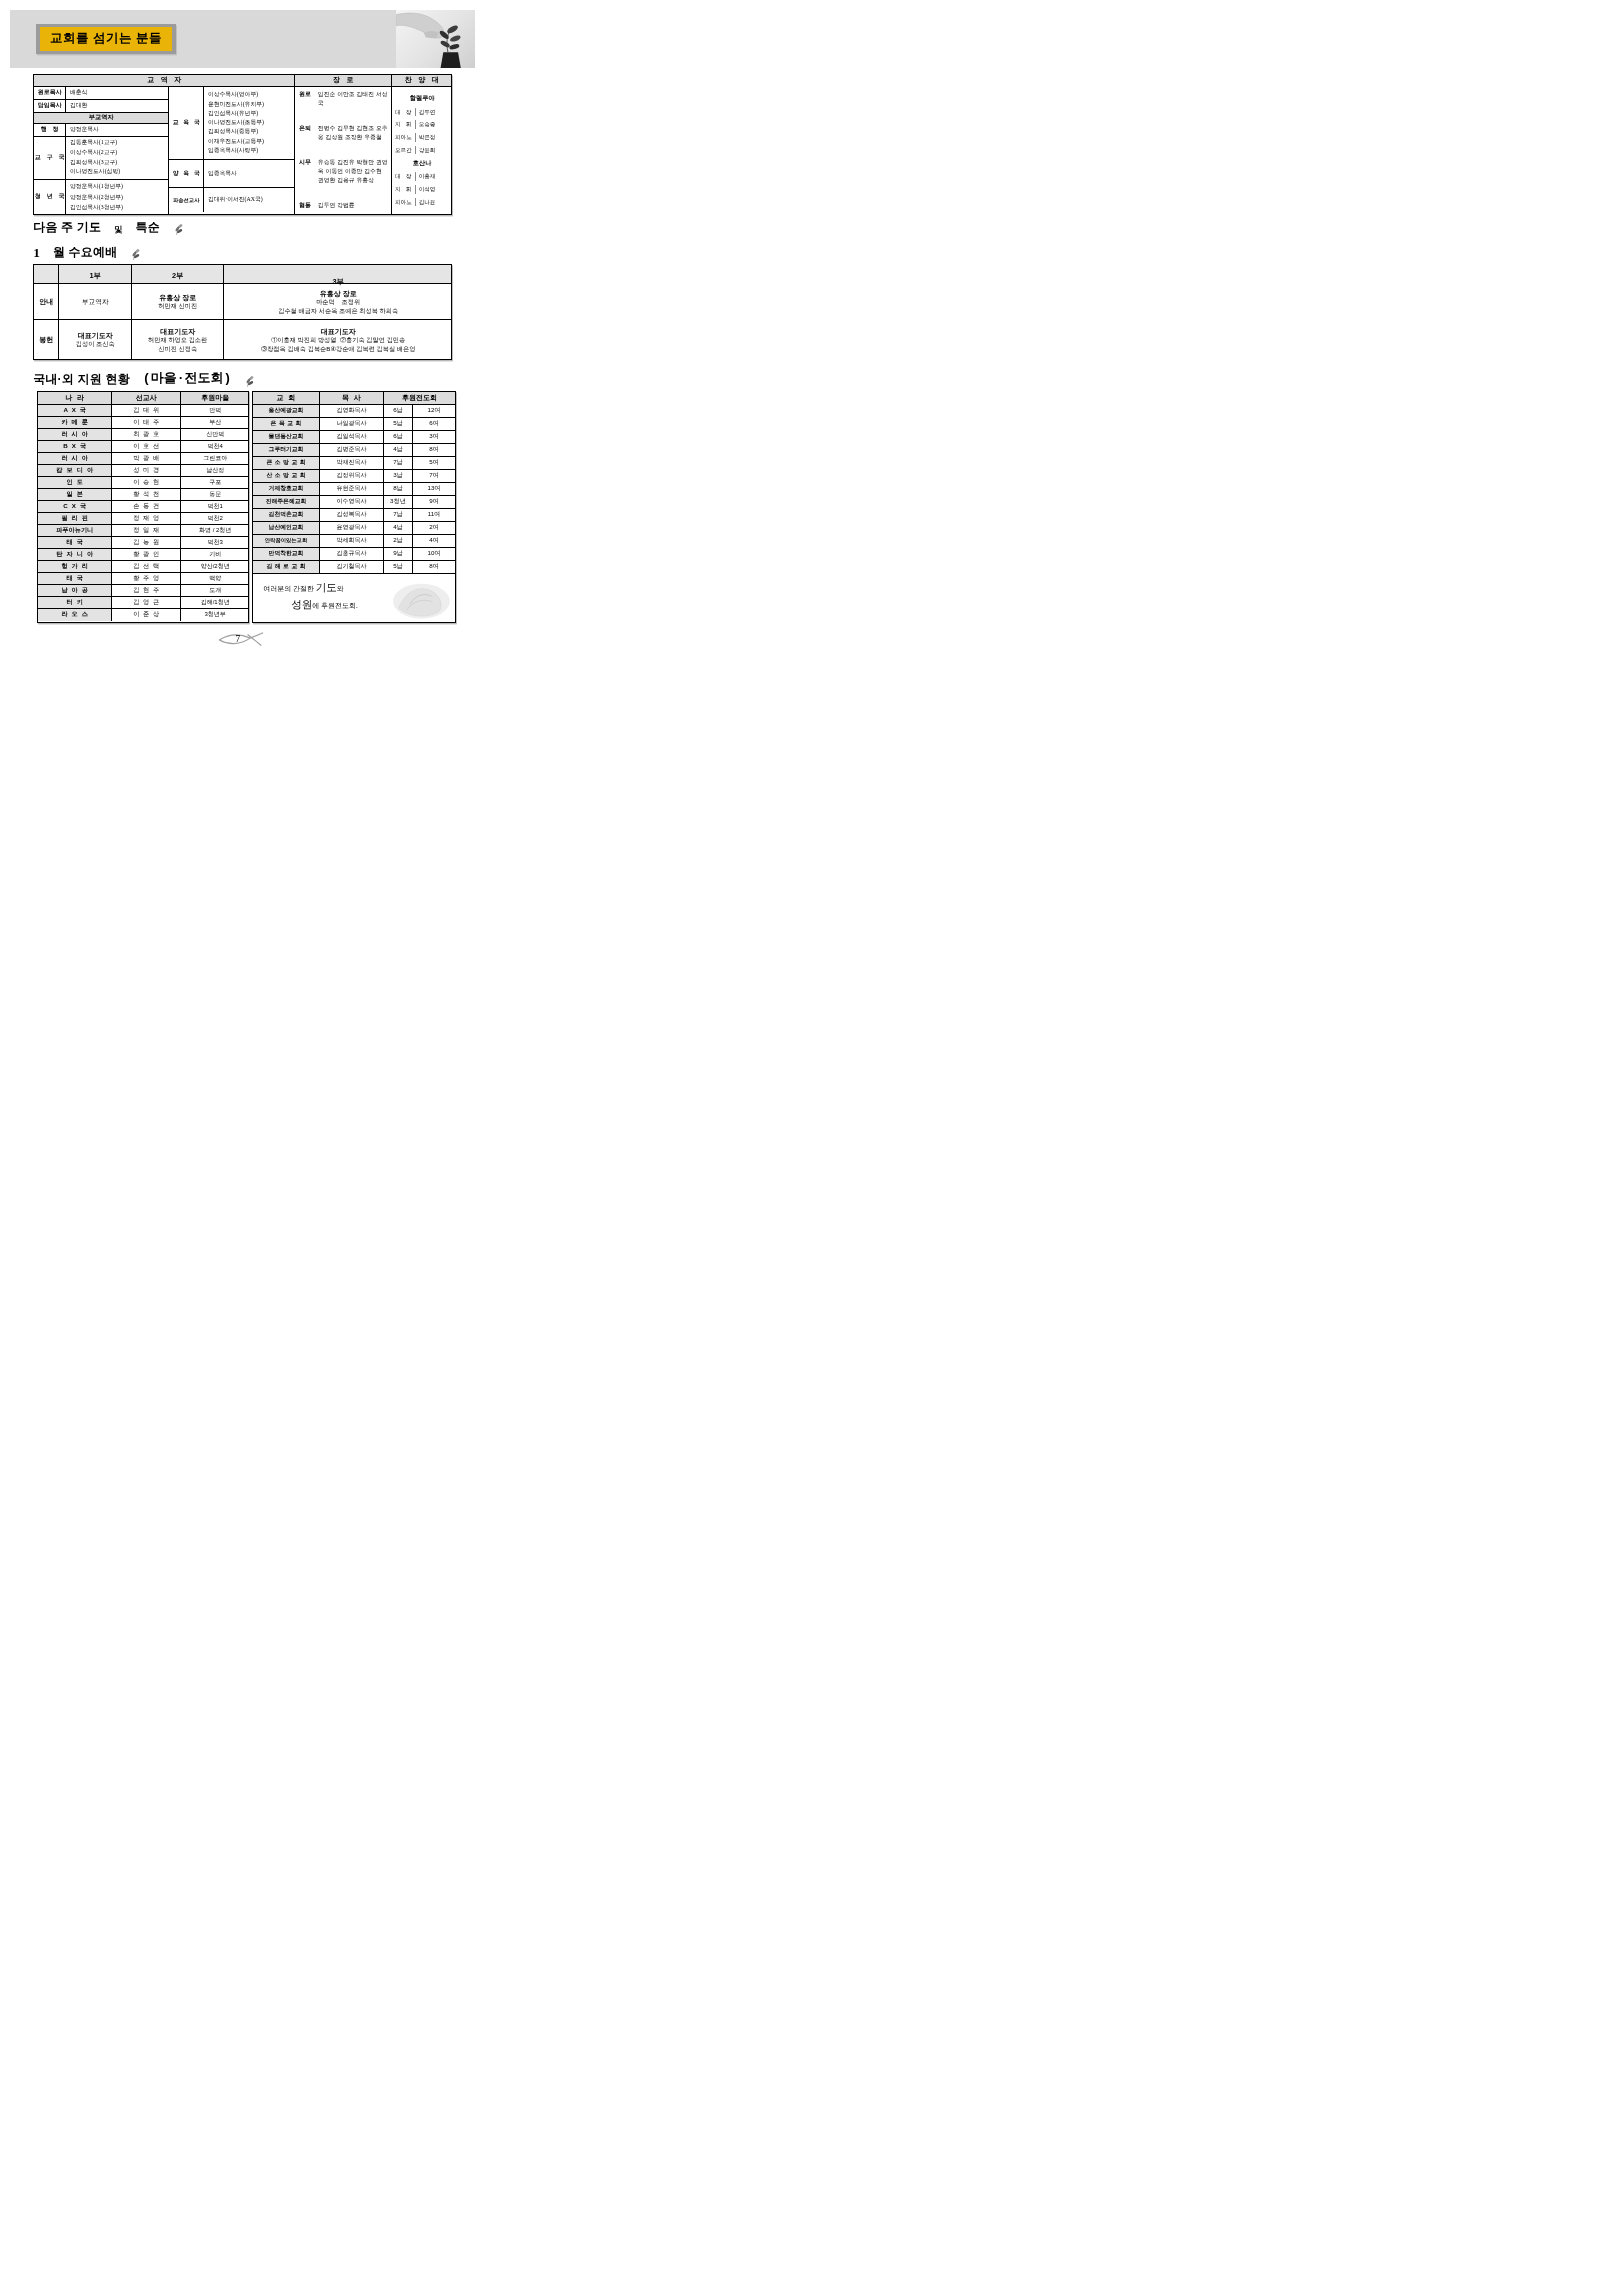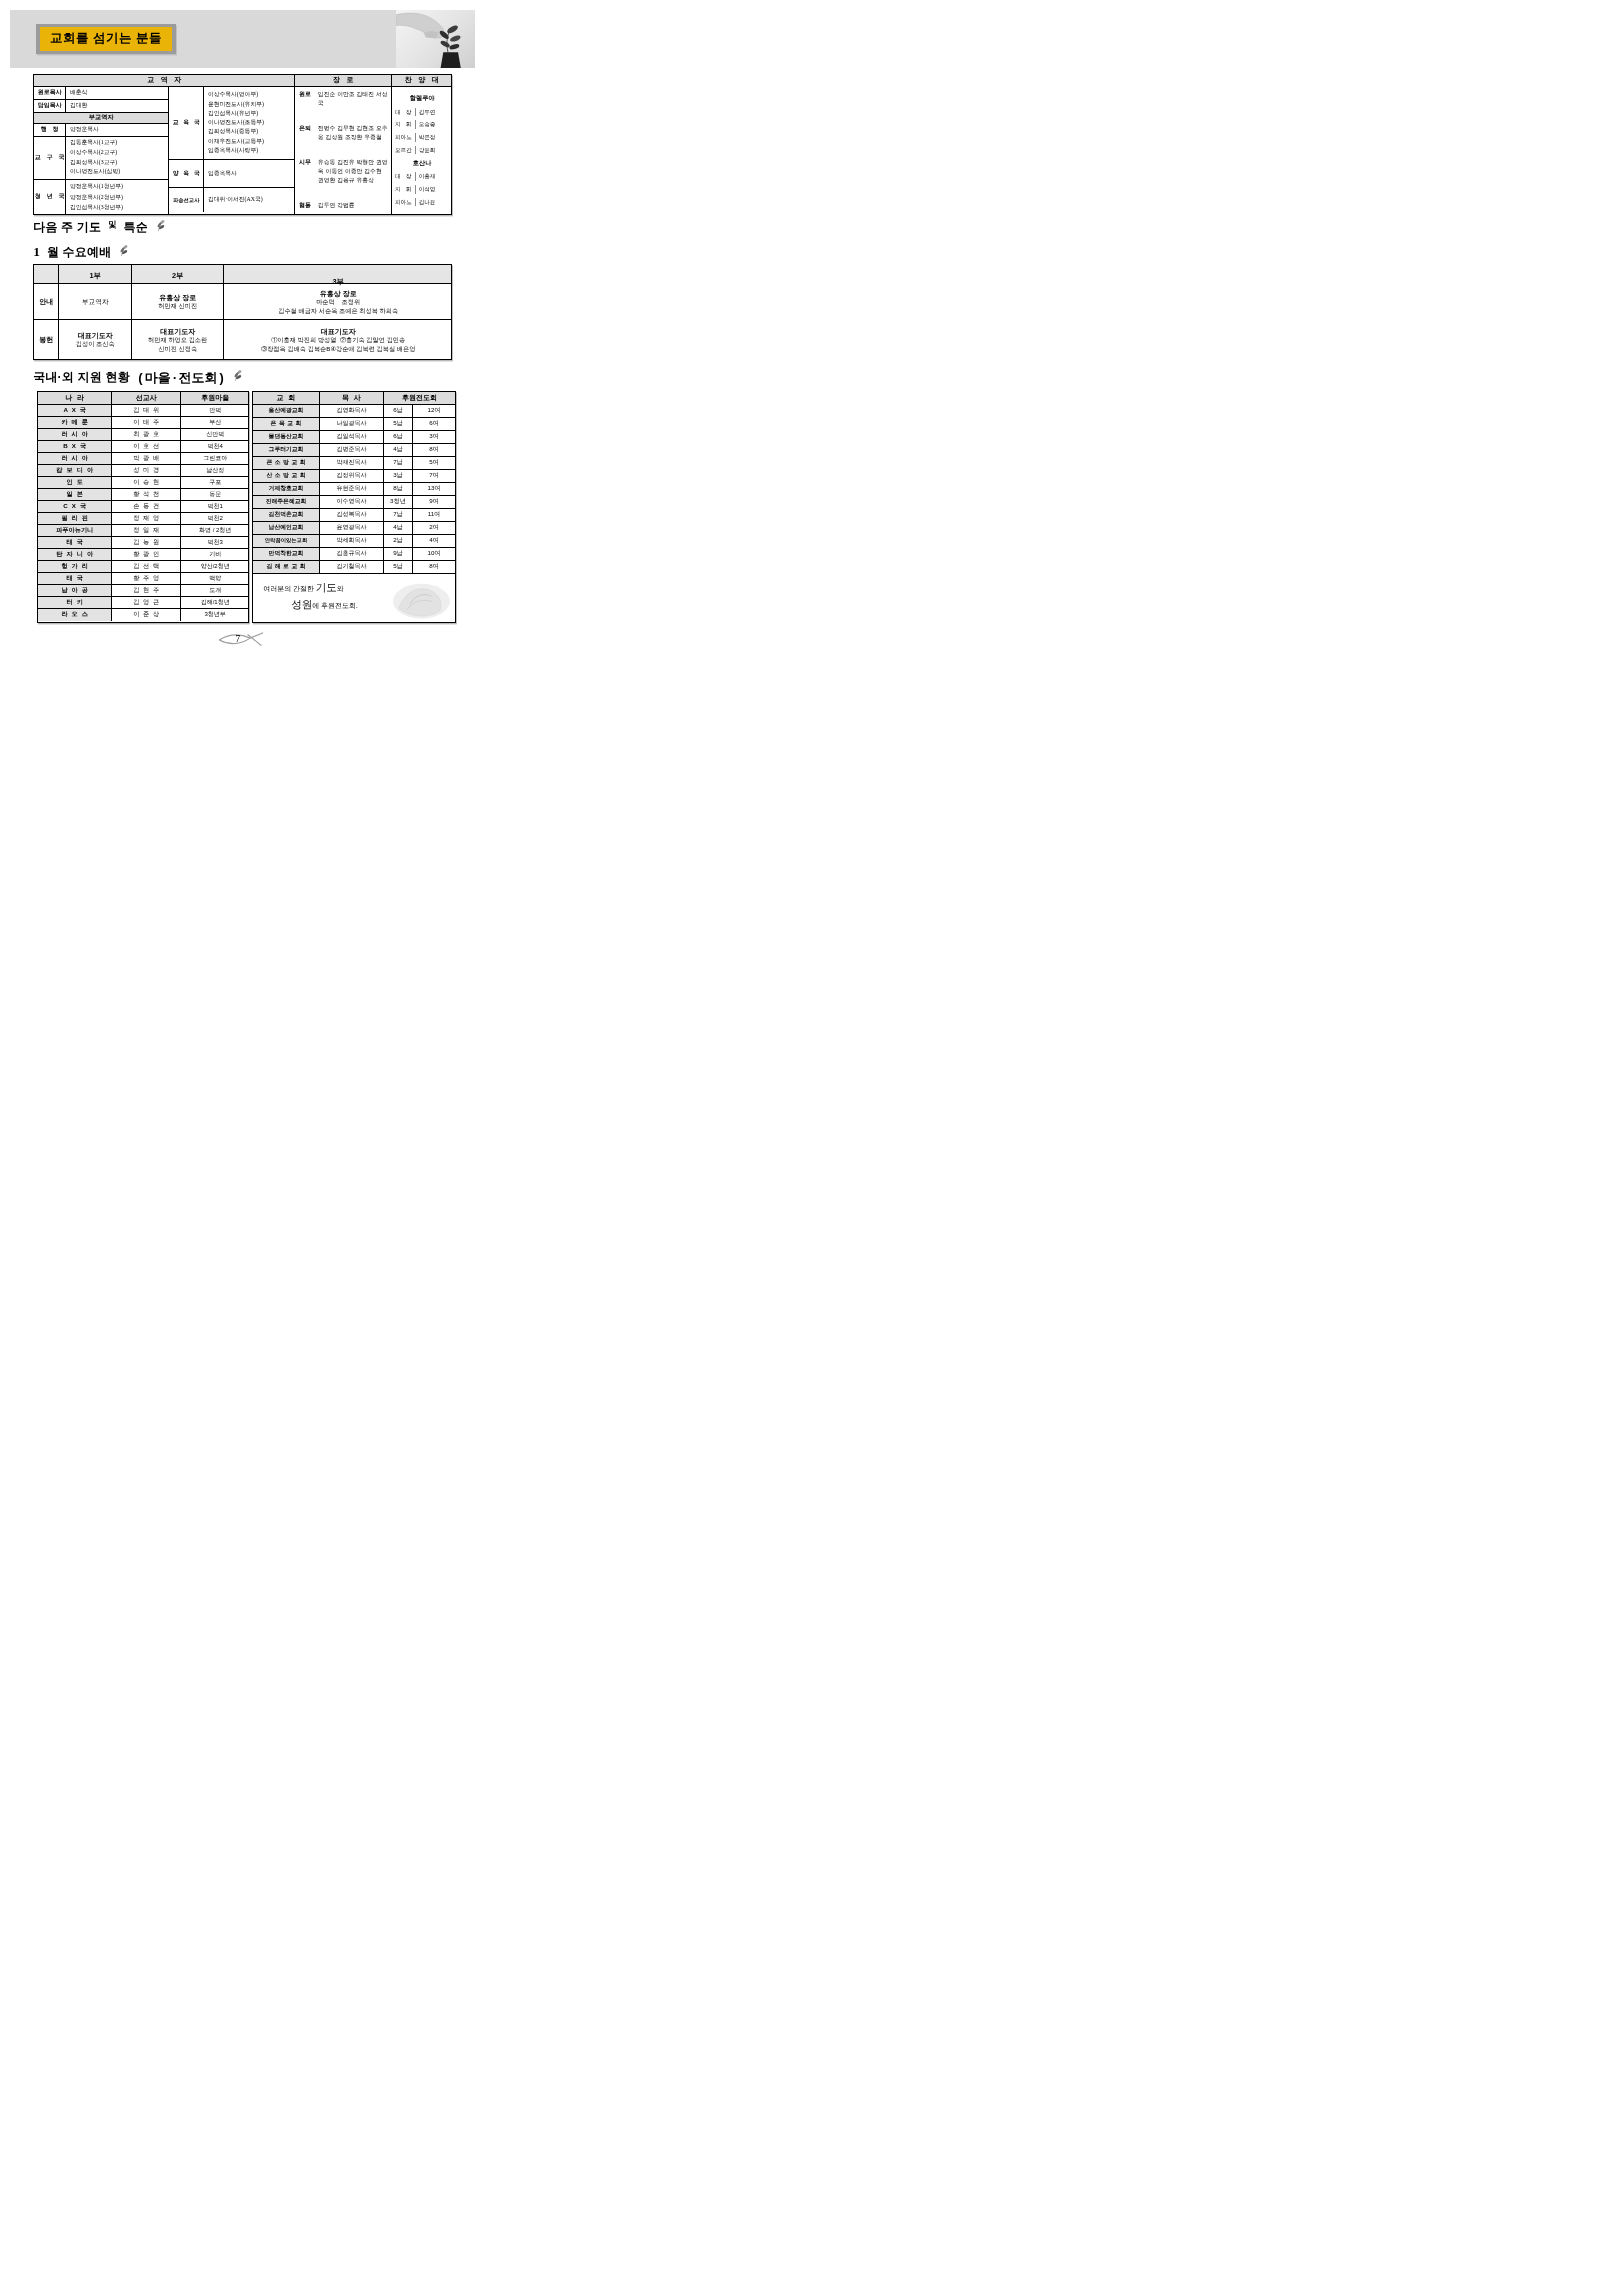--- a/index.html
+++ b/index.html
@@ -40,21 +40,21 @@
   .egroup .glab { font-weight:700; font-size:6px; line-height:8.8px; }
   .egroup .gnames { font-family:"Liberation Serif", serif; font-size:5.8px; line-height:8.8px; word-spacing:0.5px; }
 
   .choir-box { height:100%; padding:2.8px 1.9px 2.8px 2.8px; display:flex; flex-direction:column; justify-content:space-evenly; }
   .cteam { font-weight:700; font-size:6.2px; text-align:center; }
   .crole { display:grid; grid-template-columns:20.4px 1fr; font-size:5.6px; line-height:8.3px; }
   .crole .role { font-family:"Liberation Serif", serif; word-spacing:3.7px; }
   .crole .person { border-left:0.5px solid #8a8a8a; padding-left:2.3px; font-family:"Liberation Serif", serif; }
 
   
-  .sec-title { margin:4.6px 0 3.7px 23px; display:flex; align-items:flex-start; gap:7px; }
+  .sec-title { margin:4.6px 0 3.7px 23px; display:flex; align-items:flex-end; gap:13px; }
   .sec-title .big { font-size:12px; font-weight:700; letter-spacing:0.2px; }
   .sec-title .mid { font-size:8.3px; font-weight:700; padding-bottom:0.9px; }
   .sec-title .num { font-size:13.4px; font-weight:700; font-family:"Liberation Serif", serif; }
   .sec-title .paren { font-size:13px; font-weight:700; padding-bottom:0.9px;font-family:Liberation Mono, monospace; }
   .leaf { width:11px; height:13px; }
 
   
   .t2-r1 { display:grid; grid-template-columns:250px 83px 84px; height:12px; background:#dcdcdc; border-bottom:0.5px solid #000; }
   .t2-r2 { display:grid; grid-template-columns:85px 86px 80px 83px 84px; height:15.7px; border-bottom:0.5px solid #000; }
   .t2-r3 { display:grid; grid-template-columns:85px 165px 83px 84px; height:16.7px; }

